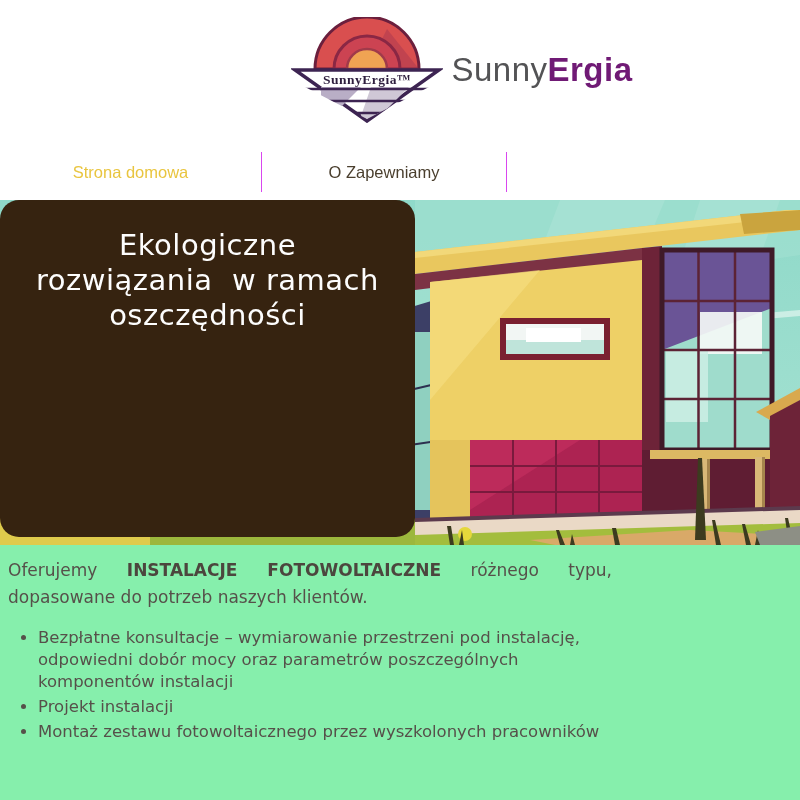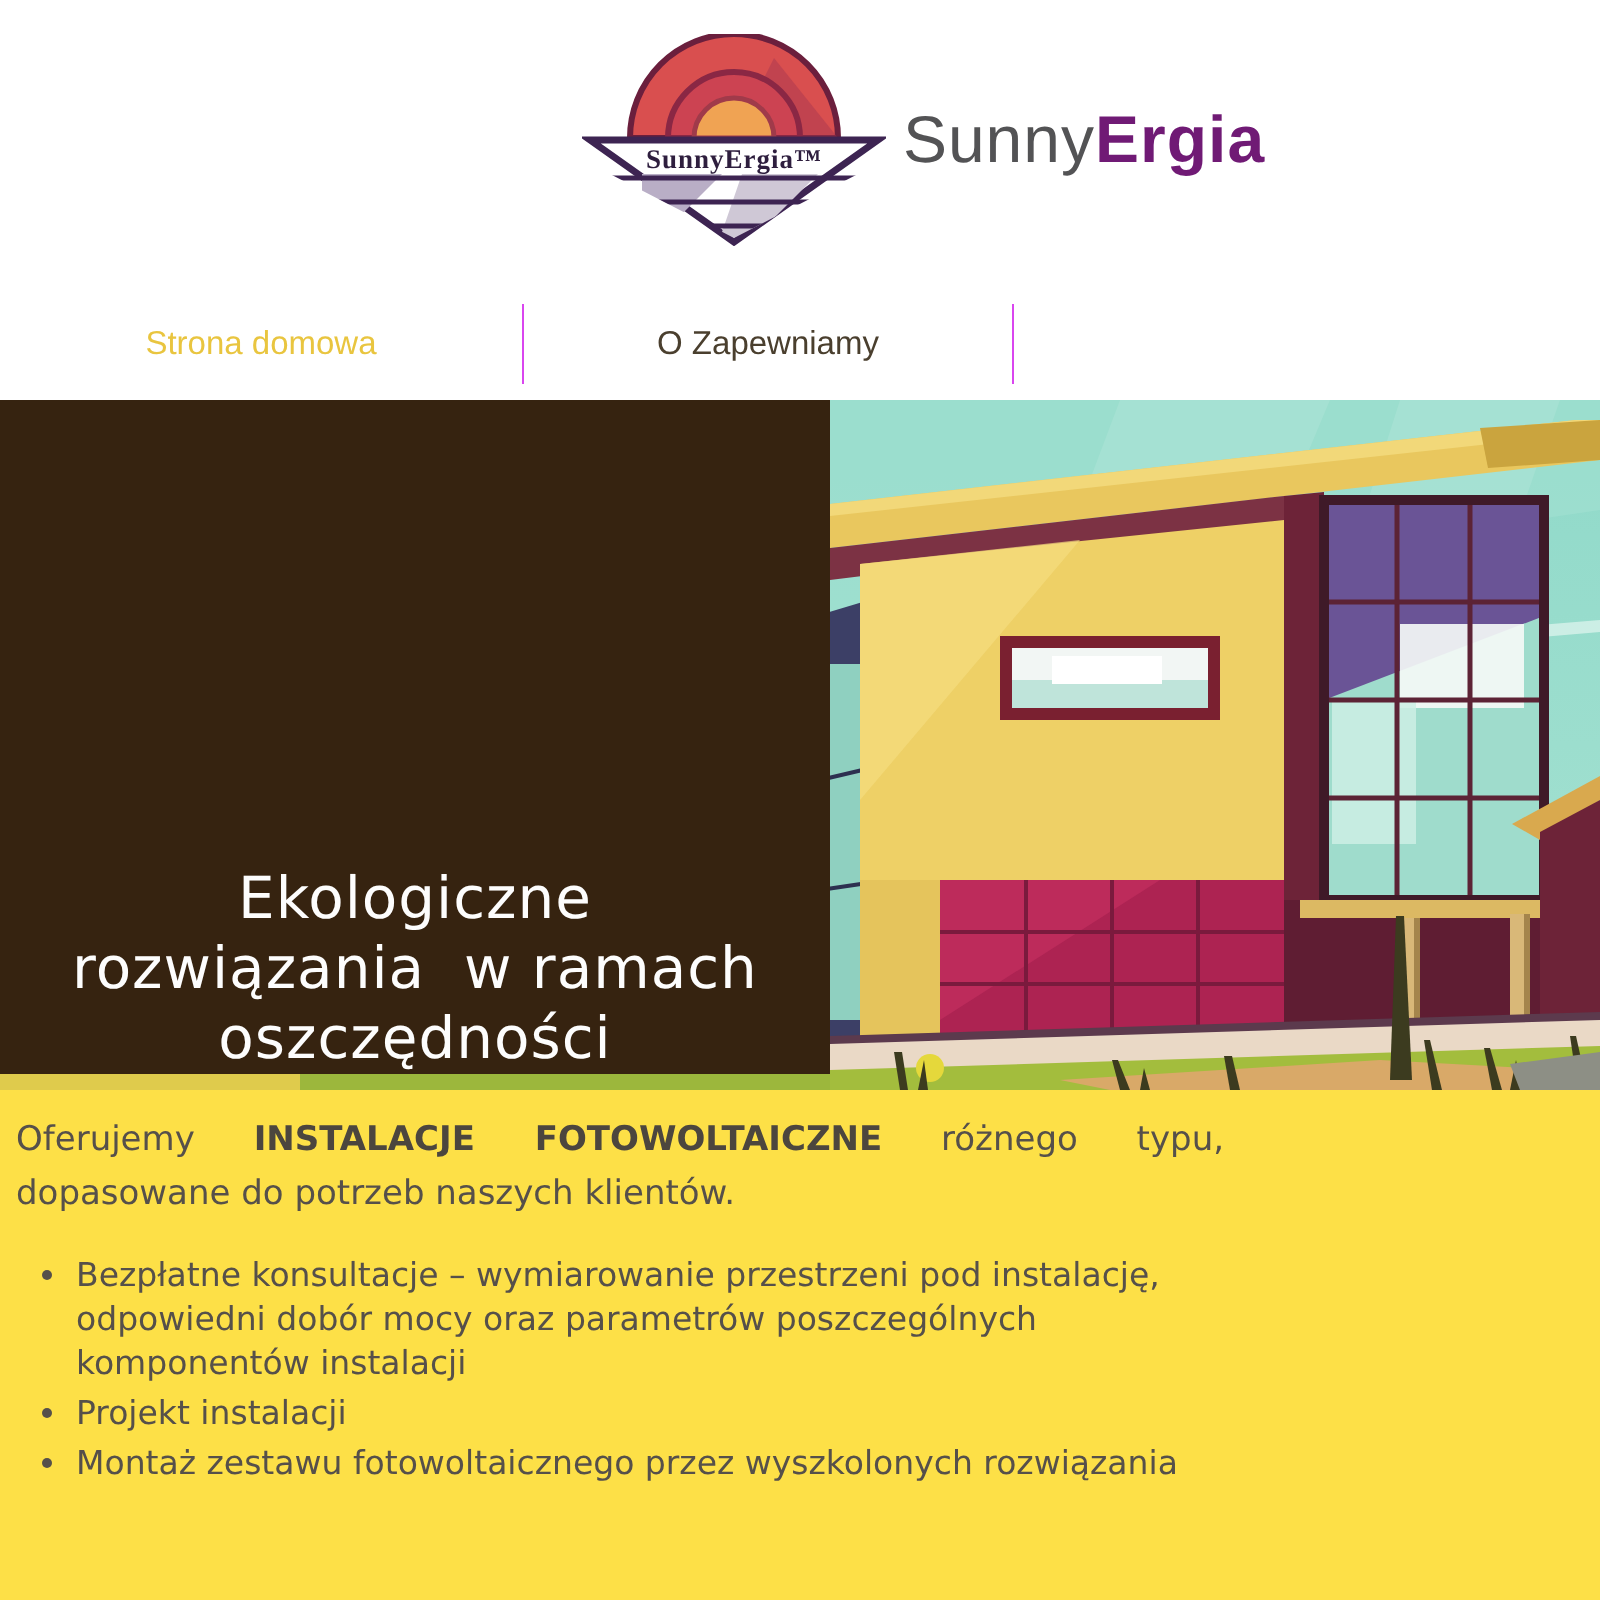--- a/index.html
+++ b/index.html
@@ -21,27 +21,27 @@
               justify-content:center; border-right:1px solid #d946ef;
               font-family:"Liberation Sans", sans-serif; font-size:16.5px; color:#4a3f2e;
               cursor:pointer; }
   .nav-cell.active { color:#e9c53f; }
   .c1{width:262px;} .c2{width:245px;} .c3{width:268px;} .c4{width:25px; border-right:none;}
 
   
   .hero { position:absolute; top:200px; left:0; width:800px; height:345px; overflow:hidden; }
   .hero svg { position:absolute; top:0; left:0; }
   .hero-overlay { position:absolute; top:0; left:0; width:415px; height:337px;
-                  background:#362310; display:flex; align-items:flex-end; justify-content:center; }
+                  background:#362310; display:flex; align-items:flex-start; justify-content:center;border-radius:19px; }
   .hero-headline { text-align:center; color:#fdfdfd; font-size:29px; line-height:35px;
                    letter-spacing:0.5px; margin-top:28px; }
   .hero-headline div { white-space:pre; }
 
   
-  .content { position:absolute; top:545px; left:0; width:800px; height:255px; background:#fde047; }
+  .content { position:absolute; top:545px; left:0; width:800px; height:255px; background:#86efac; }
   .article { position:absolute; left:8px; top:12px; width:604px; color:#56504a; }
   .intro { font-size:17px; line-height:27px; text-align:justify; }
   .intro b { color:#4c463e; }
   .subheading { margin-top:36px; font-size:17px; font-weight:bold; color:#4c463e;
                 text-decoration:underline; }
   .bullets { margin-top:16px; padding-left:30px; font-size:16.5px; line-height:22px; }
   .bullets li { margin-bottom:3px; }
 </style>
 </head>
 <body>
@@ -181,19 +181,19 @@
       </div>
     </div>
   </div>
 
   <div class="content">
     <div class="article">
       <p class="intro"><span>Oferujemy </span><b>INSTALACJE FOTOWOLTAICZNE</b><span> różnego typu, dopasowane do potrzeb naszych klientów.</span></p>
       <ul class="bullets">
         <li>Bezpłatne konsultacje – wymiarowanie przestrzeni pod instalację, odpowiedni dobór mocy oraz parametrów poszczególnych komponentów instalacji</li>
         <li>Projekt instalacji</li>
-        <li>Montaż zestawu fotowoltaicznego przez wyszkolonych rozwiązania</li>
+        <li>Montaż zestawu fotowoltaicznego przez wyszkolonych pracowników</li>
       </ul>
     </div>
 
   </div>
 
 </div>
 
 </body></html>

